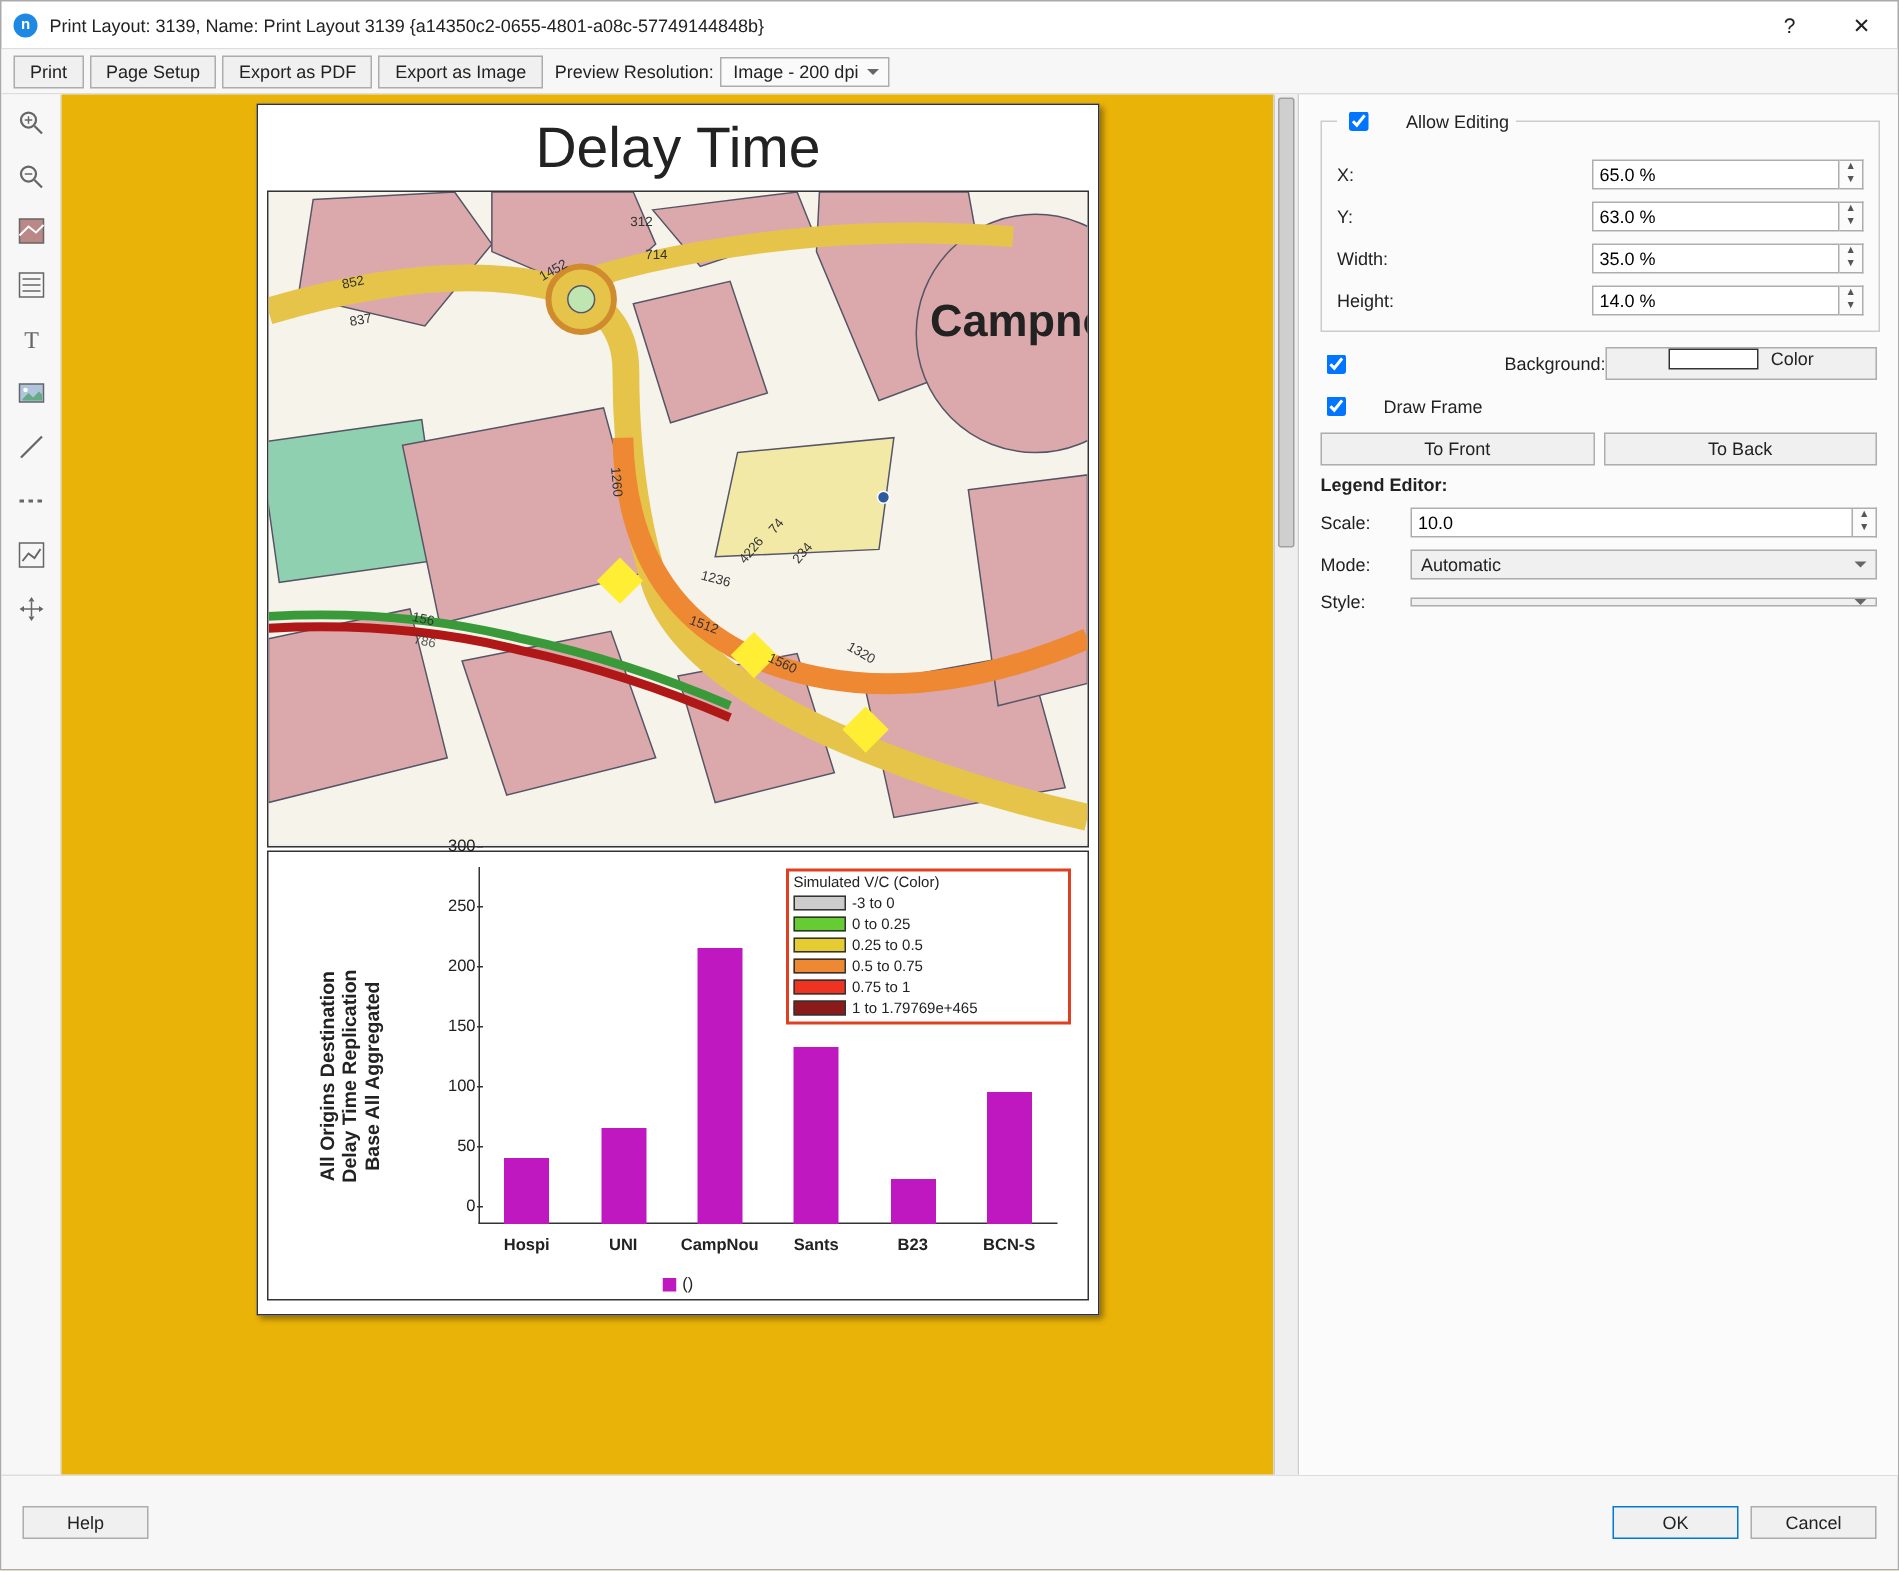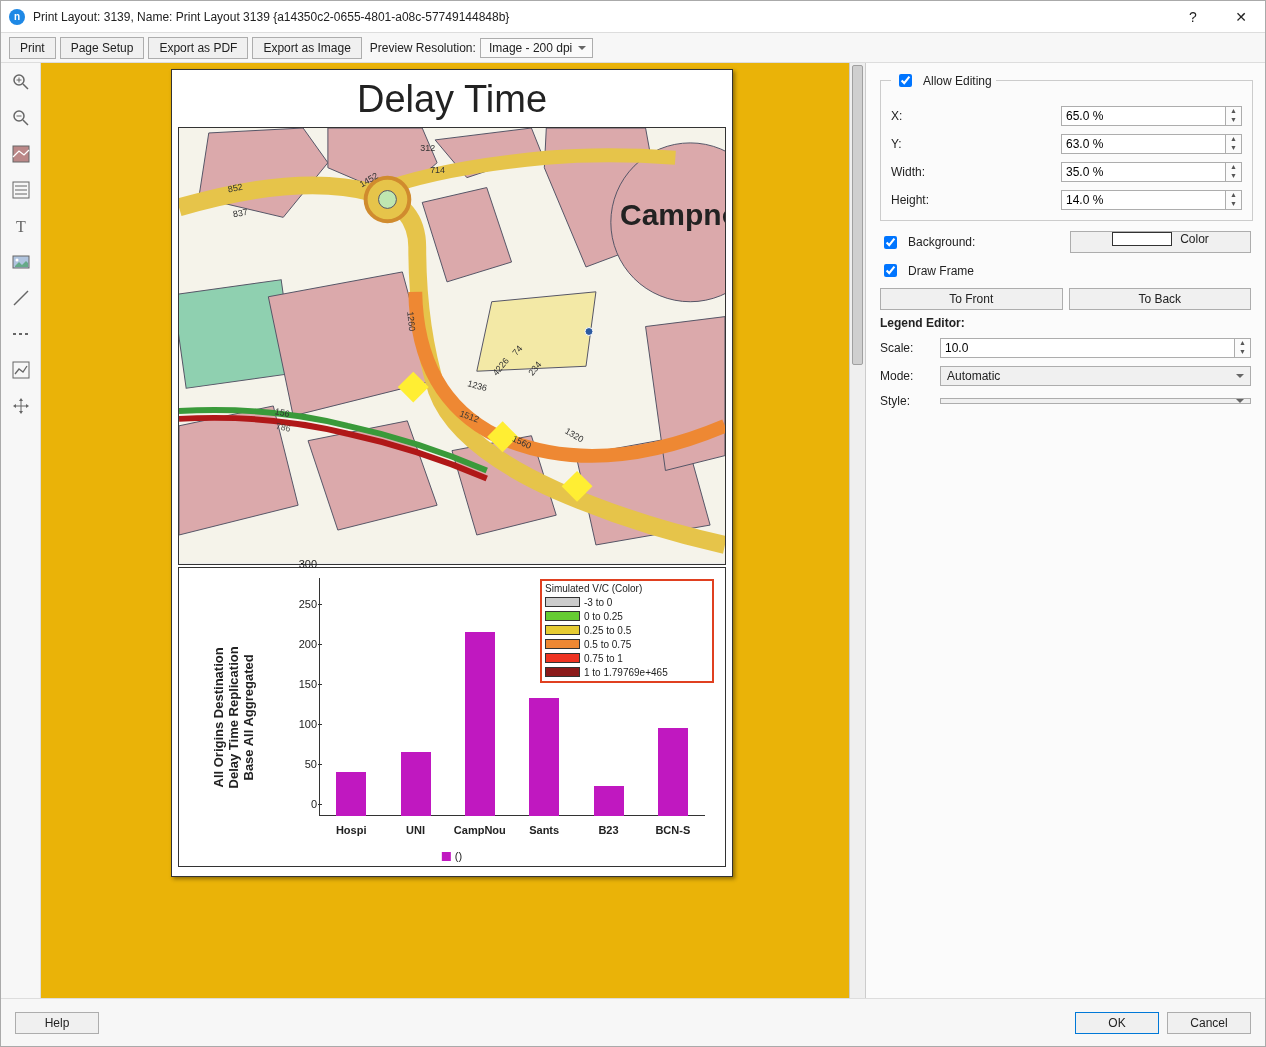--- a/index.html
+++ b/index.html
@@ -34,46 +34,46 @@
   .chart-box { margin:2px 6px 6px 6px; height:300px; border:1px solid #333; position:relative; display:flex; }
   .ylabels { width:110px; display:flex; align-items:center; justify-content:center; }
   .ylabels .rot { transform: rotate(-90deg); white-space:nowrap; font-weight:bold; font-size:13px; line-height:1.15; text-align:center; }
   .plot { flex:1; position:relative; margin:10px 10px 30px 0; }
   .axis-y { position:absolute; left:30px; top:0; bottom:20px; width:1px; background:#333; }
   .axis-x { position:absolute; left:30px; right:10px; bottom:20px; height:1px; background:#333; }
   .ytick { position:absolute; left:0; width:28px; text-align:right; font-size:11px; transform:translateY(-50%); }
   .ytick::after { content:""; position:absolute; right:-5px; top:50%; width:4px; height:1px; background:#333; }
   .bar { position:absolute; bottom:20px; width:30px; background:#c018c0; }
   .xtick { position:absolute; bottom:0; font-size:11px; font-weight:bold; transform:translateX(-50%); text-align:center; }
-  .legend-over { position:absolute; top:1px; right:1px; width:174px; border:2px solid #e04020; background:#fff; font-size:10px; padding:2px 3px; }
+  .legend-over { position:absolute; top:1px; right:1px; width:190px; border:2px solid #e04020; background:#fff; font-size:10px; padding:2px 3px; }
   .legend-over .lt { font-weight:normal; margin-bottom:1px; }
   .legend-row { display:flex; align-items:center; gap:4px; height:14px; }
   .legend-sw { width:35px; height:10px; border:1px solid #333; }
   .chart-legend-bottom { position:absolute; bottom:4px; left:50%; transform:translateX(-50%); font-size:11px; display:flex; align-items:center; gap:4px; }
   .chart-legend-bottom .sq { width:9px; height:9px; background:#c018c0; }
   
   .right-panel { width:400px; border-left:1px solid #ccc; background:#fbfbfb; padding:8px 14px; overflow:auto; }
   fieldset { border:1px solid #ccc; margin:0 0 10px 0; padding:8px 10px 10px 10px; }
   legend { padding:0 4px; }
-  .check-row { display:flex; align-items:center; gap:8px; }
+  .check-row { display:flex; align-items:center; gap:22px;justify-content:space-between; }
   .field-row { display:flex; align-items:center; margin-top:8px; }
   .field-row label { width:170px; }
   .spin { flex:1; display:flex; }
   .spin input { flex:1; border:1px solid #adadad; padding:2px 4px; font-size:12px; }
   .spin .arrows { width:16px; border:1px solid #adadad; border-left:none; display:flex; flex-direction:column; }
   .spin .arrows div { flex:1; font-size:7px; line-height:8px; text-align:center; color:#555; cursor:default; }
   .color-btn { flex:1; border:1px solid #adadad; background:#f0f0f0; height:22px; display:flex; align-items:flex-start; justify-content:center; gap:8px; }
   .color-swatch { width:60px; height:14px; background:#fff; border:1px solid #333; }
   .btn-row { display:flex; gap:6px; margin-top:8px; }
   .btn-row .wide { flex:1; text-align:center; }
   .section-title { font-weight:bold; margin:6px 0; }
   .combo-full { flex:1; border:1px solid #adadad; background:#f0f0f0; padding:2px 20px 2px 6px; position:relative; }
   .combo-full::after { content:""; position:absolute; right:6px; top:50%; margin-top:-2px; border:4px solid transparent; border-top-color:#666; }
   
-  .footer { height:48px; border-top:1px solid #ddd; display:flex; align-items:center; padding:8px 14px; background:#f7f7f7; }
+  .footer { height:63px; border-top:1px solid #ddd; display:flex; align-items:center; padding:8px 14px; background:#f7f7f7; }
   .footer .spacer { flex:1; }
   .footer .btn { min-width:84px; text-align:center; }
   .footer .btn.primary { border:1px solid #0078d7; }
 </style>
 </head>
 <body>
 
 <div class="window">
 
   <div class="titlebar">

